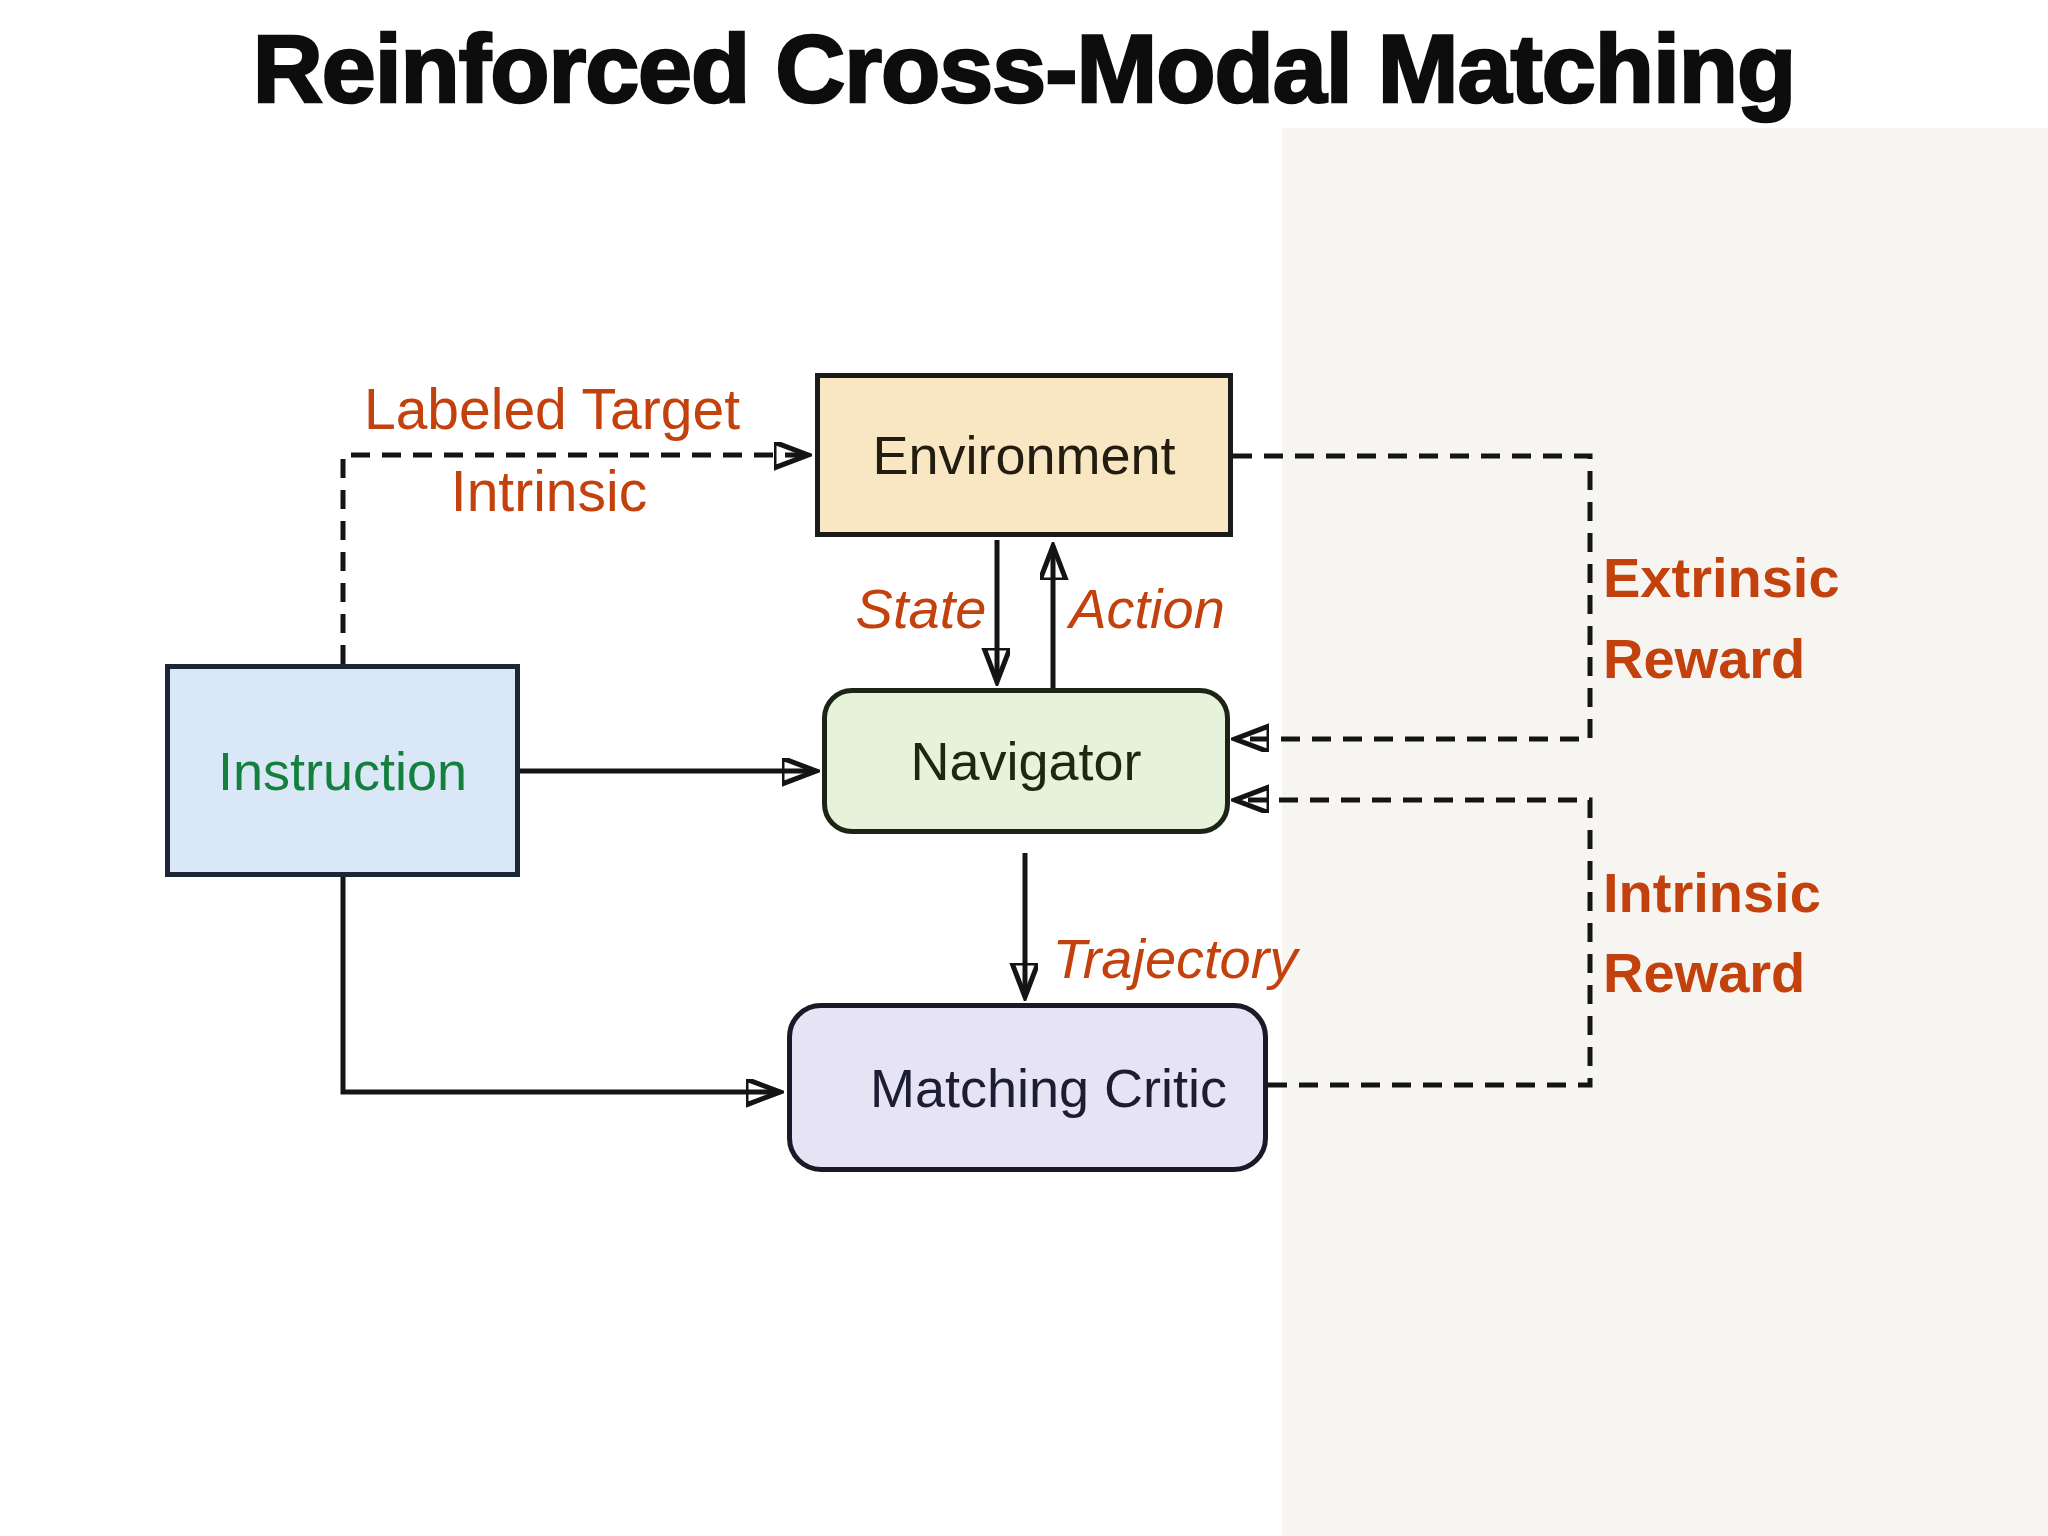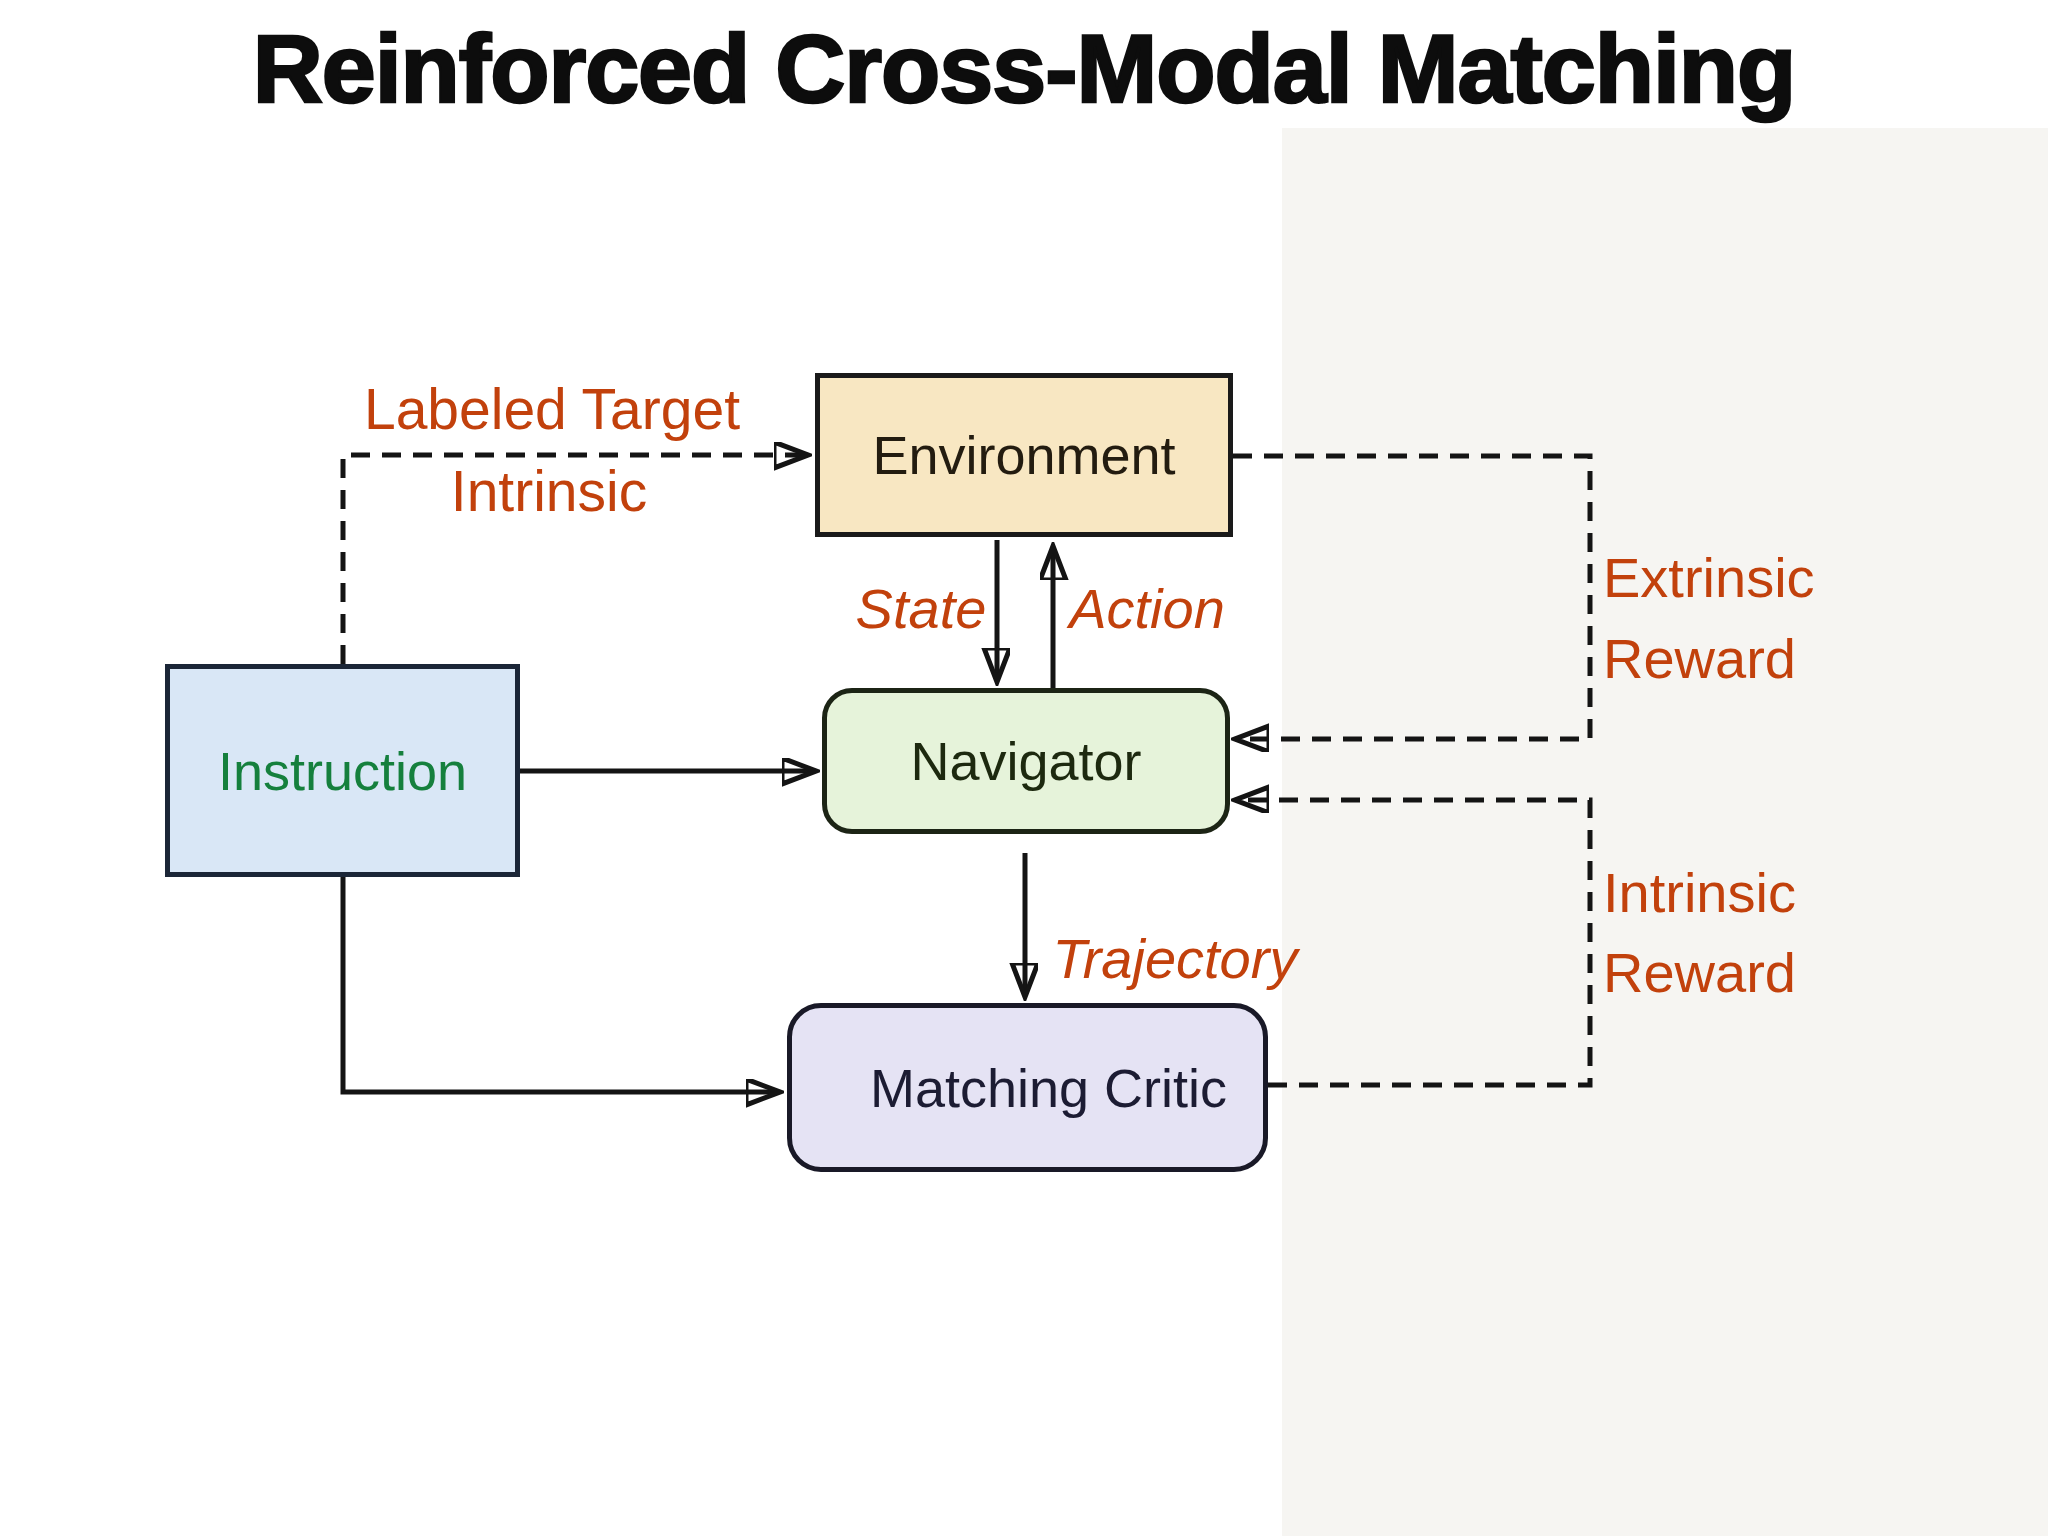--- a/index.html
+++ b/index.html
@@ -25,21 +25,21 @@
     font-size:54px;z-index:2;white-space:nowrap;
   }
   .node-env{left:815px;top:373px;width:418px;height:164px;}
   .node-instr{left:165px;top:664px;width:355px;height:213px;}
   .node-nav{left:822px;top:688px;width:408px;height:146px;border-radius:30px;}
   .node-critic{left:787px;top:1003px;width:481px;height:169px;border-radius:34px;padding-left:42px;}
   .ann{
     position:absolute;font-size:56px;color:#c2410c;white-space:nowrap;z-index:2;
   }
   .ann.centered{transform:translate(-50%,-50%);}
-  .ann.vcentered{transform:translateY(-50%);}
+  .ann.vcentered{transform:translateY(-50%);font-weight:bold;}
   .ann.it{font-style:italic;}
   .ann.lt{font-size:57px;}
 </style>
 </head>
 <body>
 
 <div class="stage">
 
   <div class="tint"></div>
 

